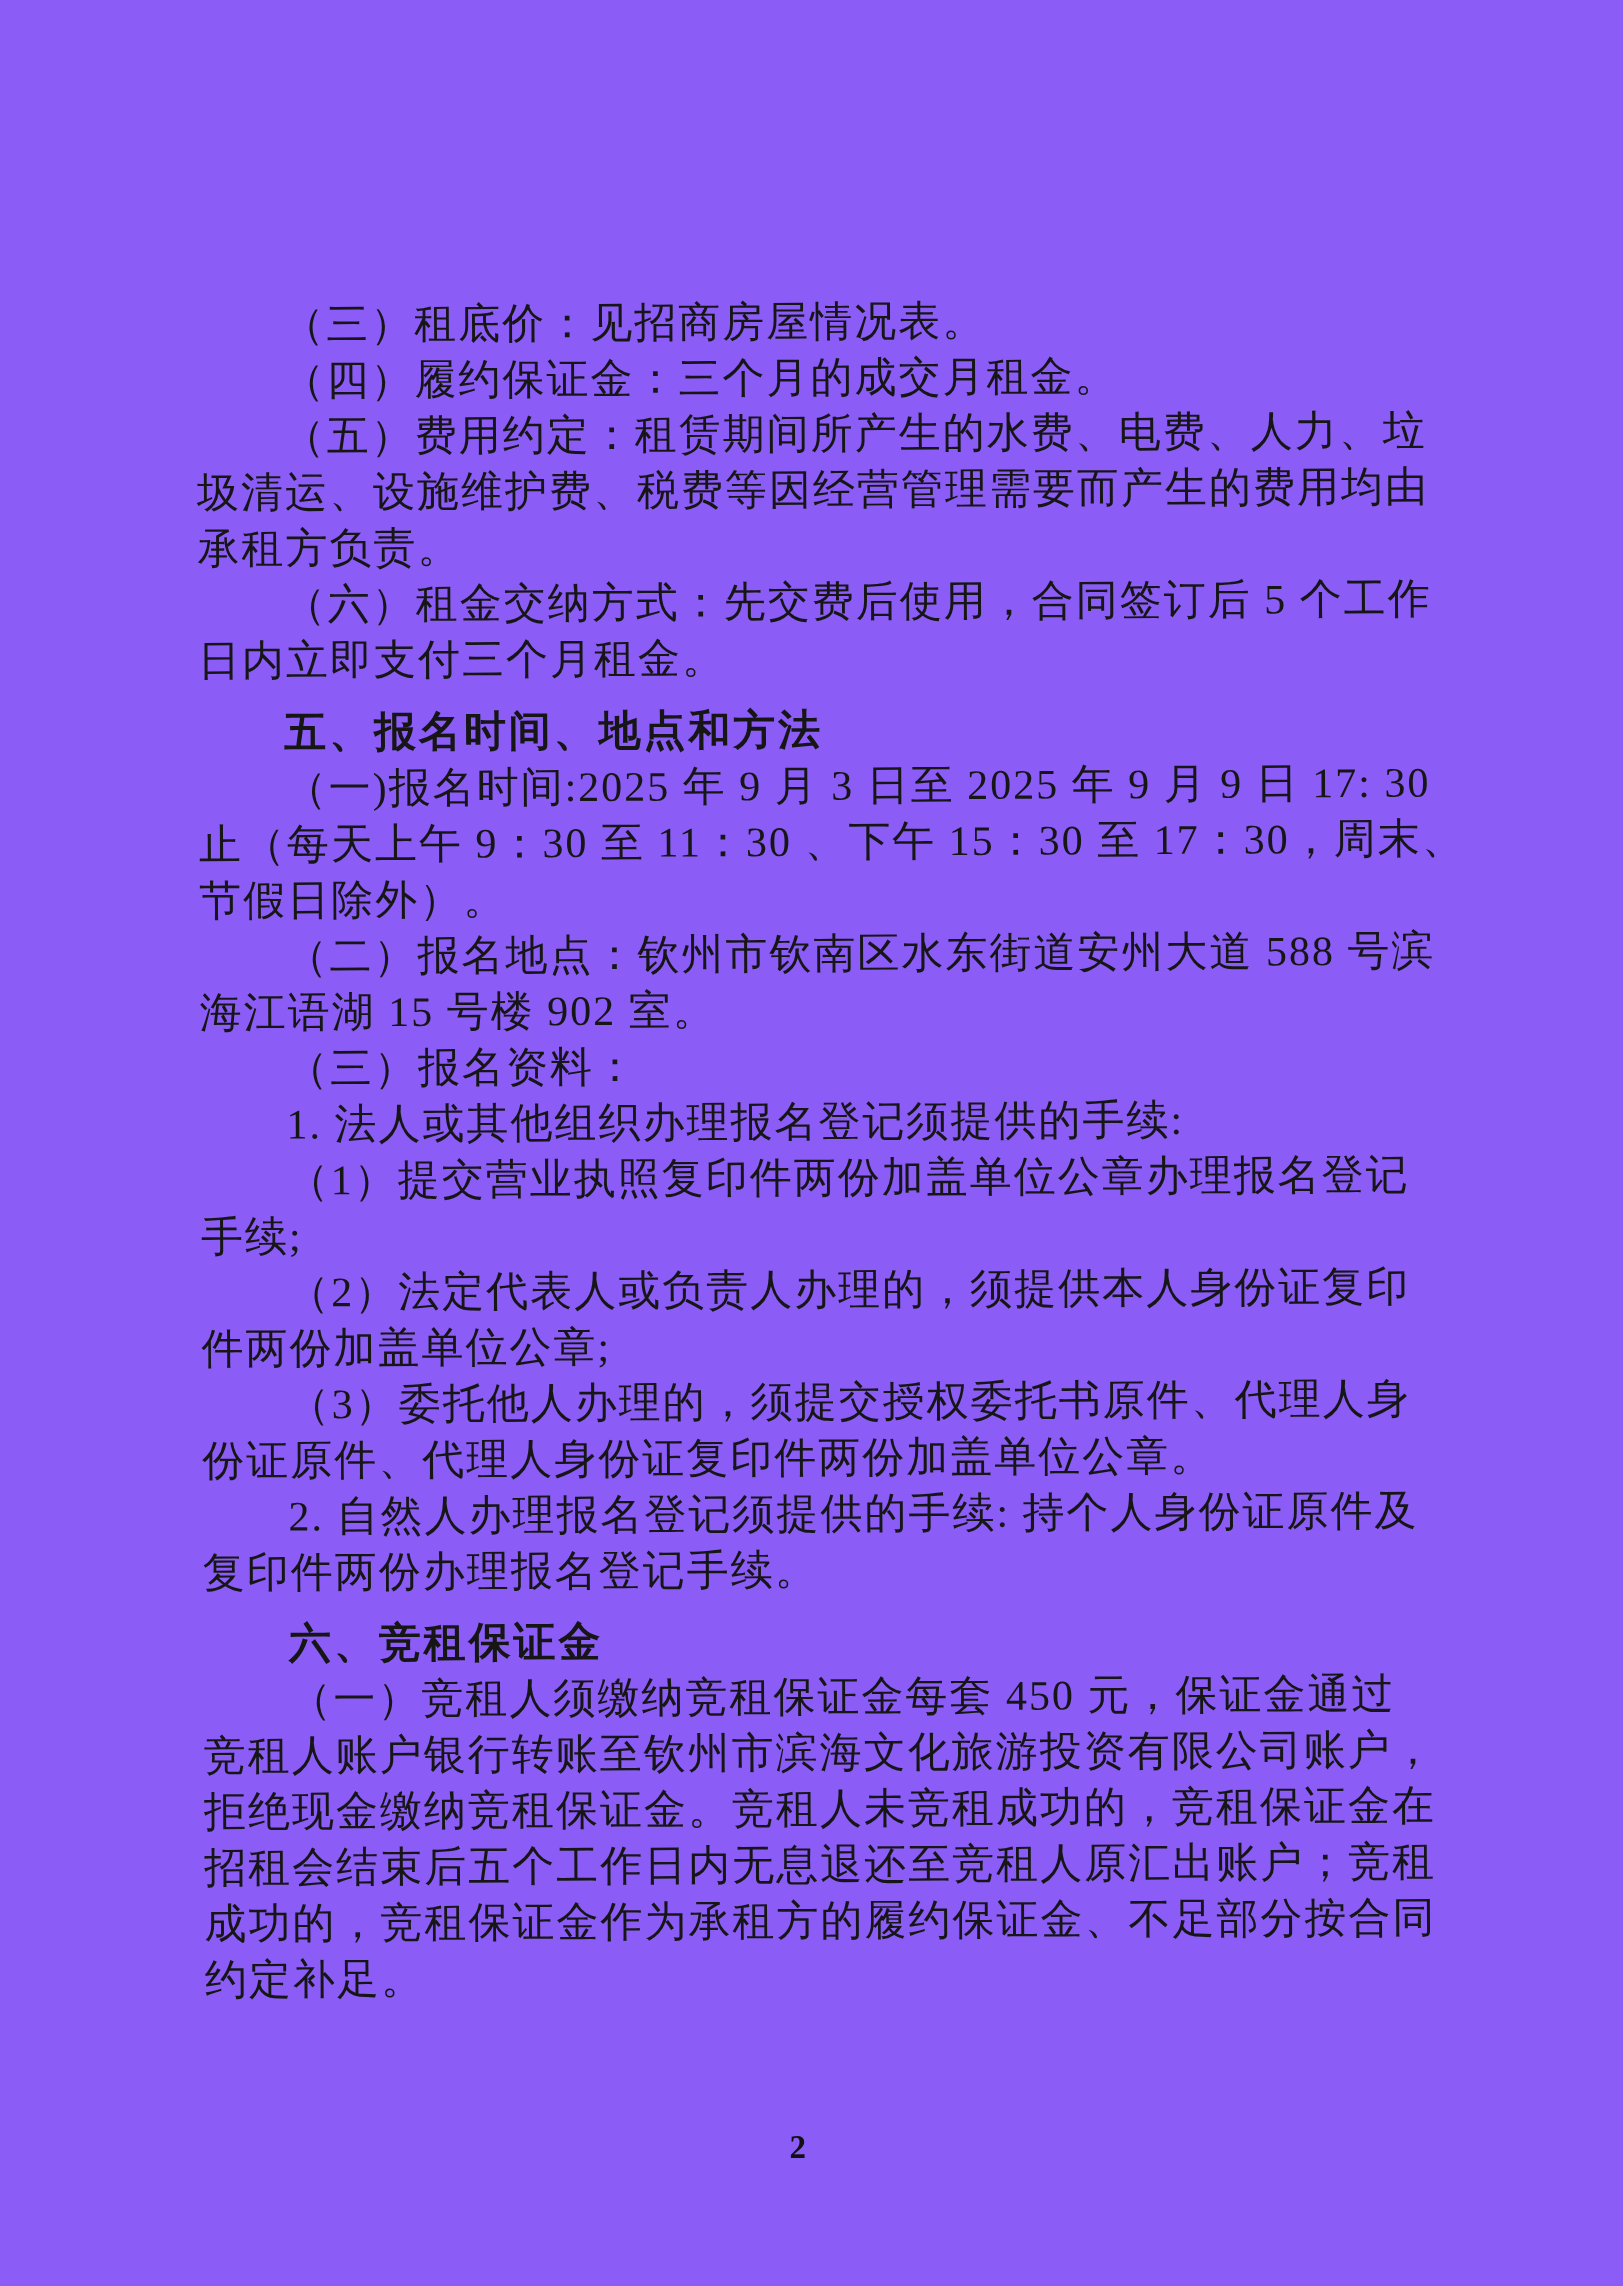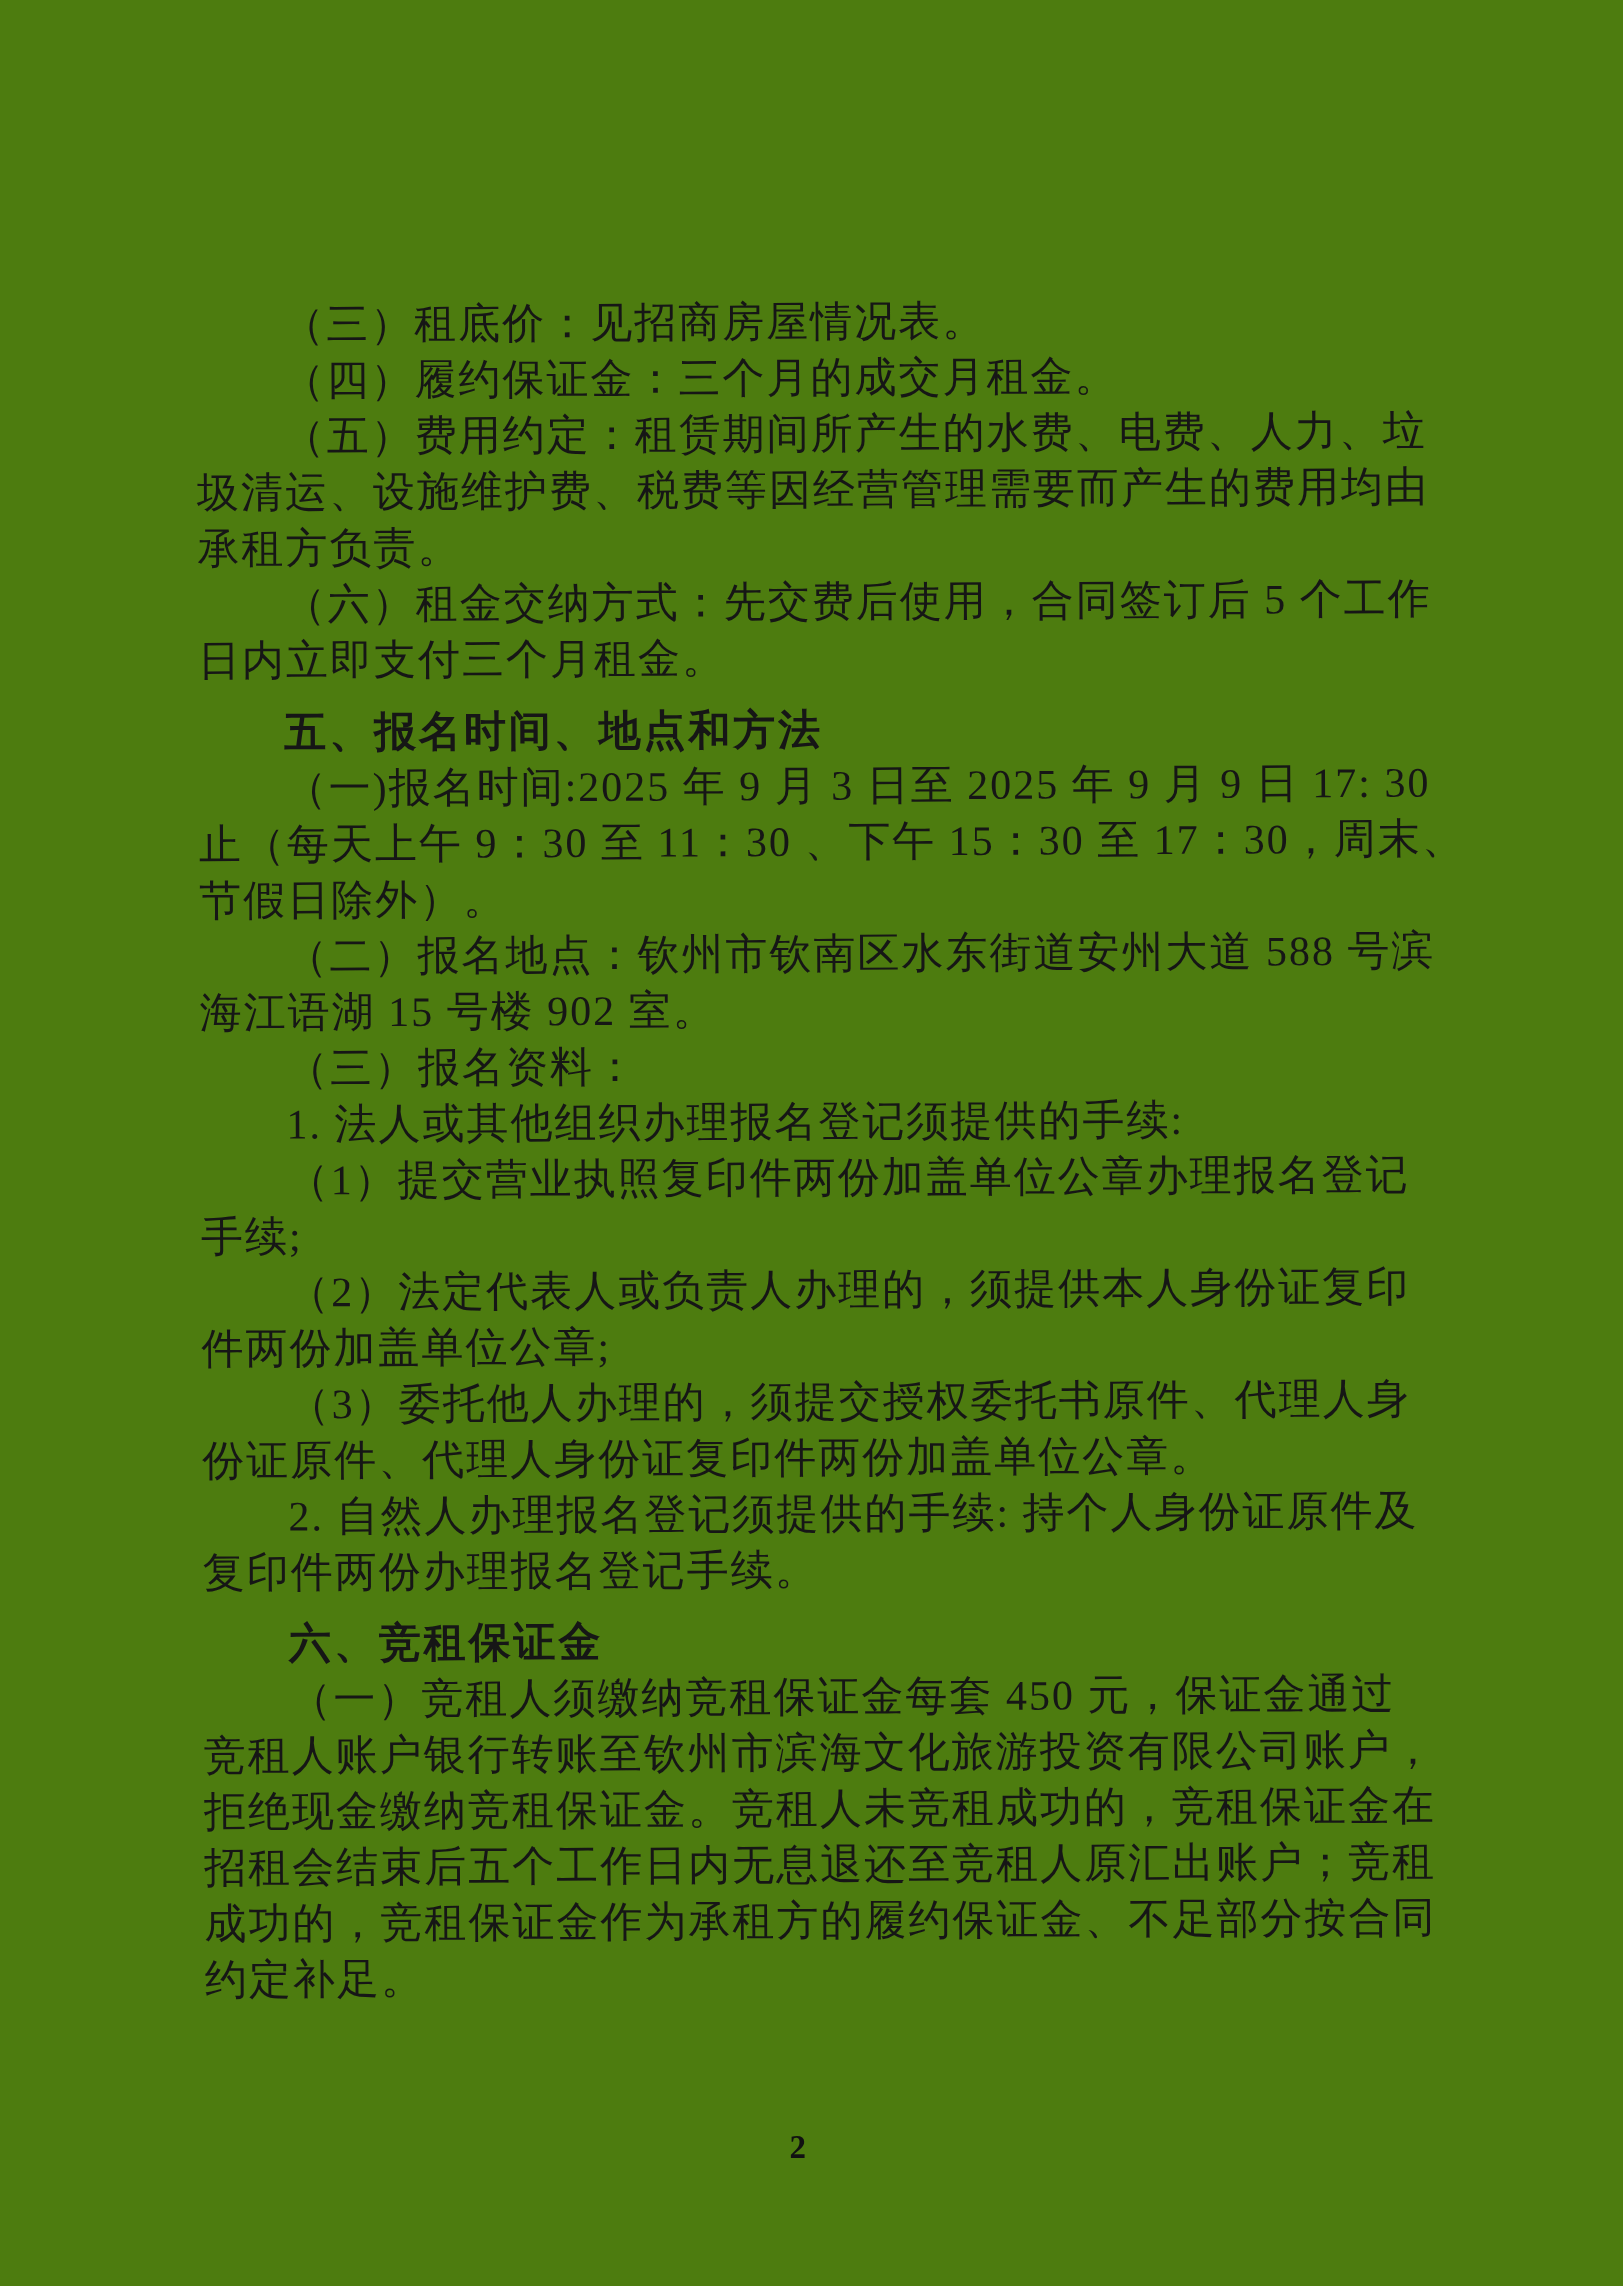--- a/index.html
+++ b/index.html
@@ -4,21 +4,21 @@
 <style>
   html, body {
     margin: 0;
     padding: 0;
     background: #9a9a9a;
   }
   .page {
     position: relative;
     width: 1623px;
     height: 2287px;
-    background: #4d7c0f;
+    background: #8b5cf6;
     overflow: hidden;
     font-family: "Liberation Serif", "DejaVu Serif", serif;
   }
   .doc-content {
     position: absolute;
     left: 196px;
     top: 297px;
     width: 1243px;
     color: #161616;
     font-size: 42px;

